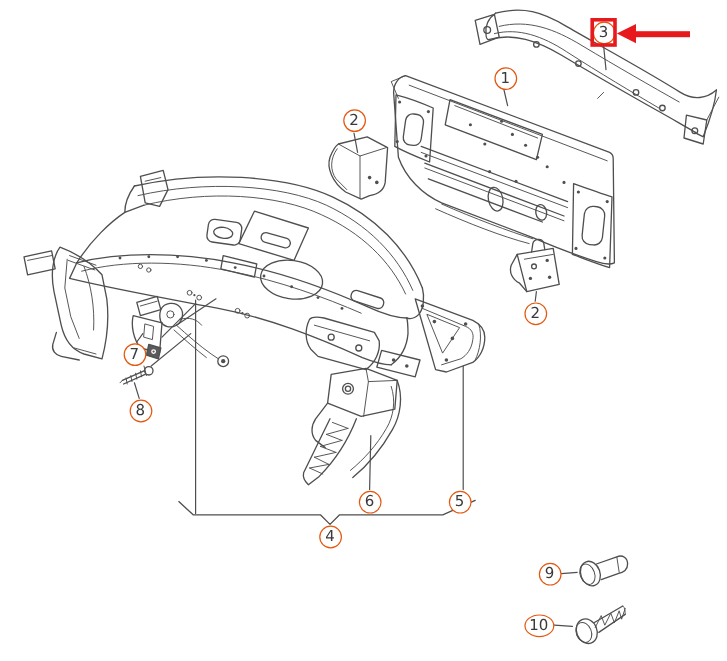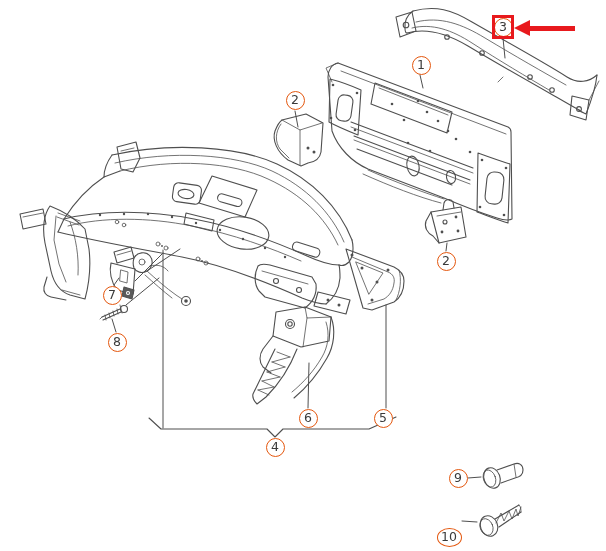--- a/index.html
+++ b/index.html
@@ -284,20 +284,20 @@
       </div>
       <div class="callout" style="left: 373.5px; top: 408.5px;">
         <span>5</span>
       </div>
       <div class="callout" style="left: 265.5px; top: 437.5px;">
         <span>4</span>
       </div>
       <div class="callout" style="left: 448.5px; top: 468.5px;">
         <span>9</span>
       </div>
-      <div class="callout wide" style="left: 436.5px; top: 511.5px; margin-top: 16px;">
+      <div class="callout wide" style="left: 436.5px; top: 511.5px;">
         <span>10</span>
       </div>
       <div class="hl-box" style="left: 492px; top: 15px; width: 22px; height: 24px; border-width: 3px;"></div>
       <div class="hl-arrow-shaft" style="left: 528px; top: 25.5px; width: 47px; height: 5px;"></div>
       <div class="hl-arrow-head" style="left: 514px; top: 19.5px; border-top: 8.5px solid transparent; border-bottom: 8.5px solid transparent; border-right: 16px solid rgb(232, 25, 29);"></div>
     </div>
 </div>
 
 </body></html>

